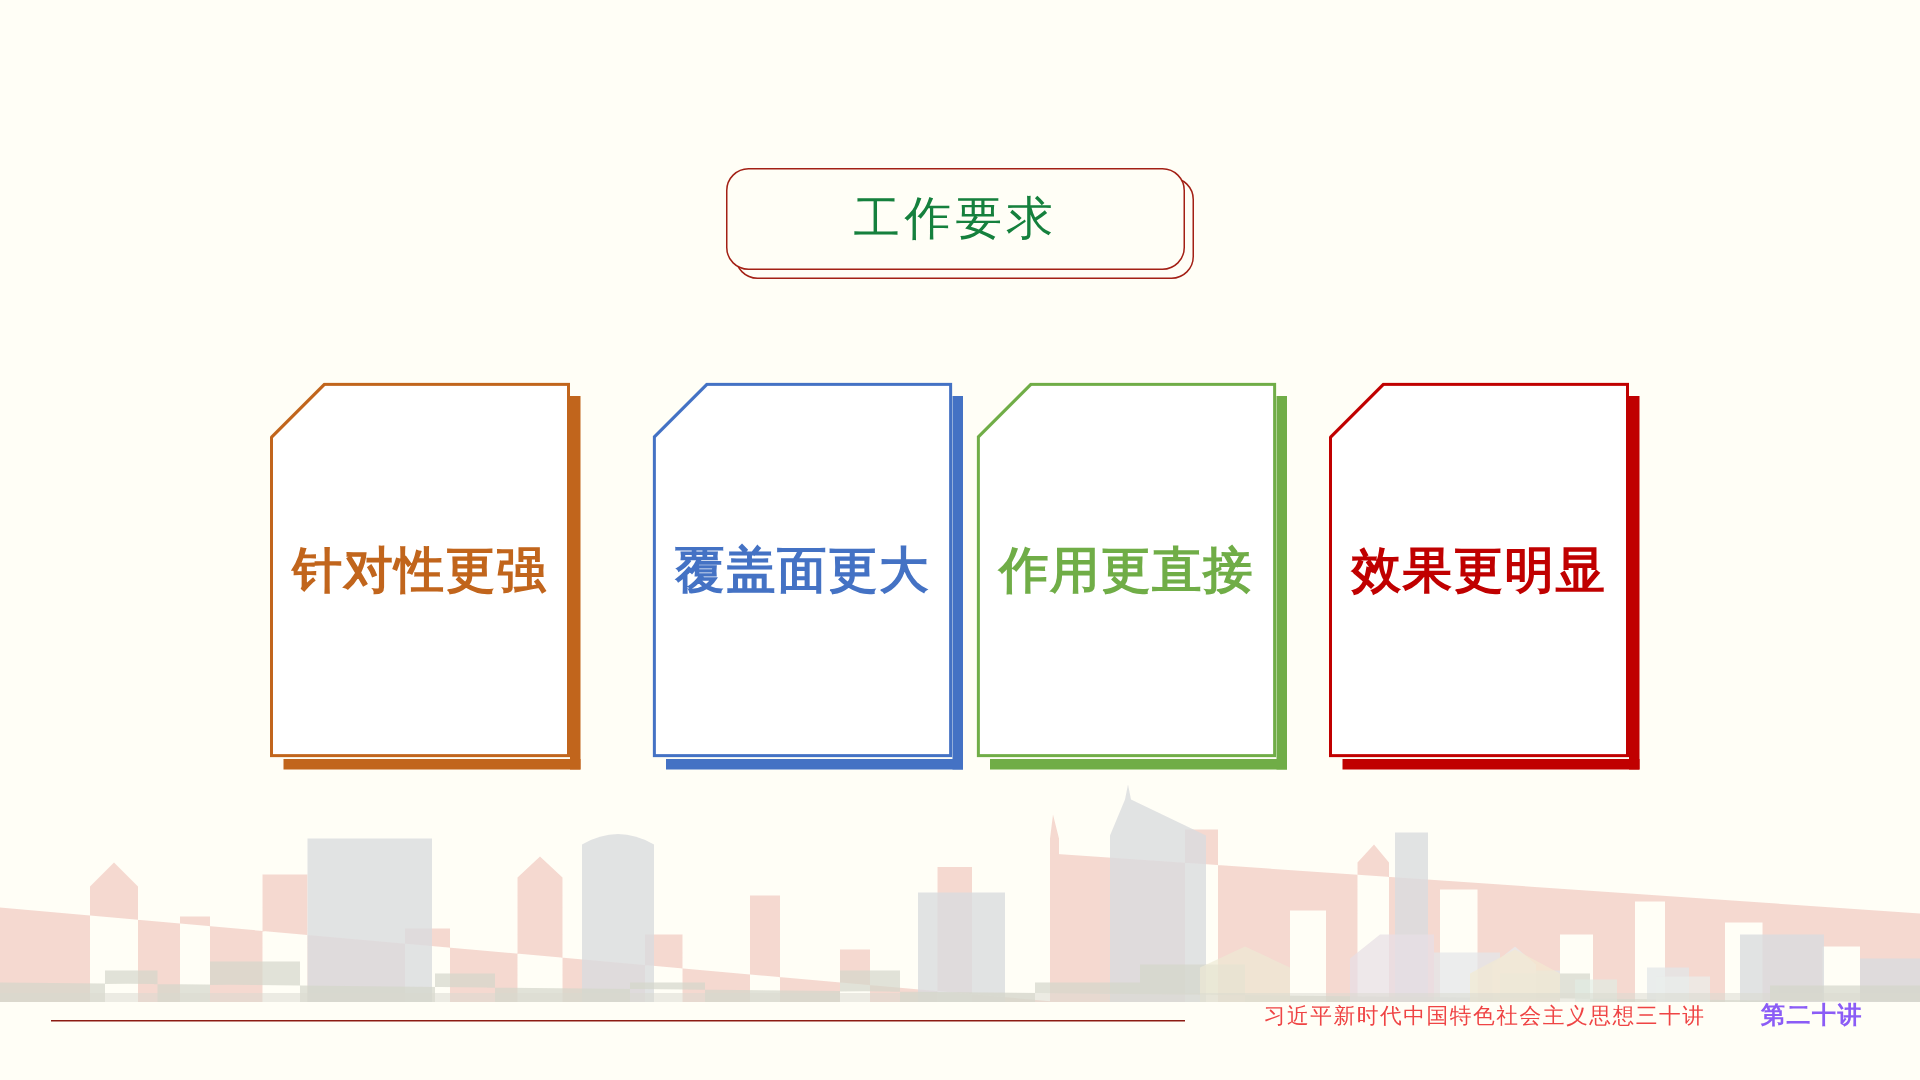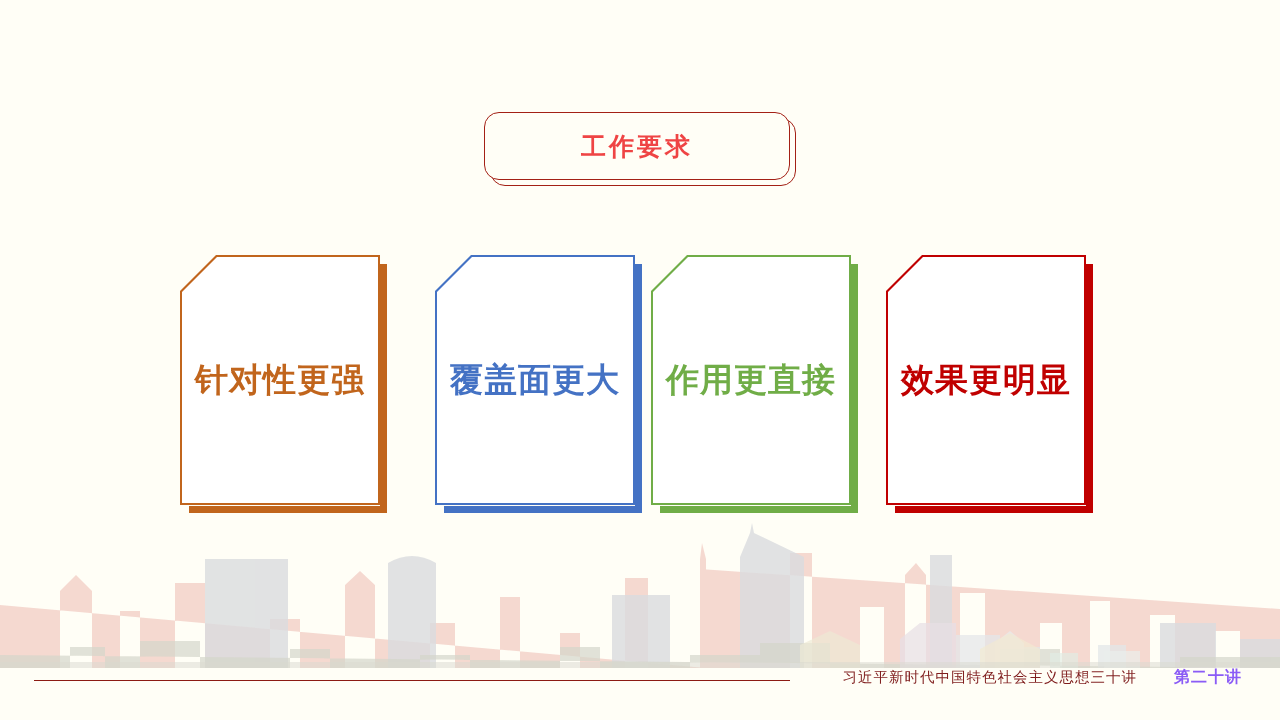--- a/index.html
+++ b/index.html
@@ -35,21 +35,21 @@
     background:transparent;
   }
   .title-pill {
     position:absolute; left:0; top:0; width:306px; height:68px;
     border:1.4px solid #A32015; border-radius:15px;
     background:#fffef6;
     display:flex; align-items:center; justify-content:center;
   }
   .title-pill-text {
     font-family:"DejaVu Sans", sans-serif;
-    font-size:25px; font-weight:700; color:#ef4444;
+    font-size:31px; font-weight:400; color:#15803d;
     letter-spacing:3px;
   }
 
   
   .cards { position:absolute; left:0; top:255px; width:1280px; height:265px; }
   .card { position:absolute; top:0; width:207px; height:258px; }
   .card-outline {
     position:absolute; left:0; top:0; width:200px; height:250px;
     clip-path: polygon(36px 0, 200px 0, 200px 250px, 0 250px, 0 36px);
     background:var(--accent);
@@ -82,21 +82,21 @@
 
   
   .footer { position:absolute; left:0; bottom:0; width:1280px; height:56px; }
   .footer-rule {
     position:absolute; left:34px; top:16px; width:756px; height:0;
     border-top:1.6px solid #8C1B13;
   }
   .footer-text {
     position:absolute; right:143px; top:4px;
     font-family:"DejaVu Sans", sans-serif;
-    font-size:14.5px; color:#7f1d1d; letter-spacing:1px; white-space:nowrap;
+    font-size:14.5px; color:#ef4444; letter-spacing:1px; white-space:nowrap;
   }
   .footer-lecture {
     position:absolute; right:38px; top:3px;
     font-family:"DejaVu Serif", serif;
     font-size:16px; font-weight:700; color:#8b5cf6;
     letter-spacing:1px; white-space:nowrap;
   }
 </style>
 </head>
 <body style="background: rgb(255, 254, 246);">

